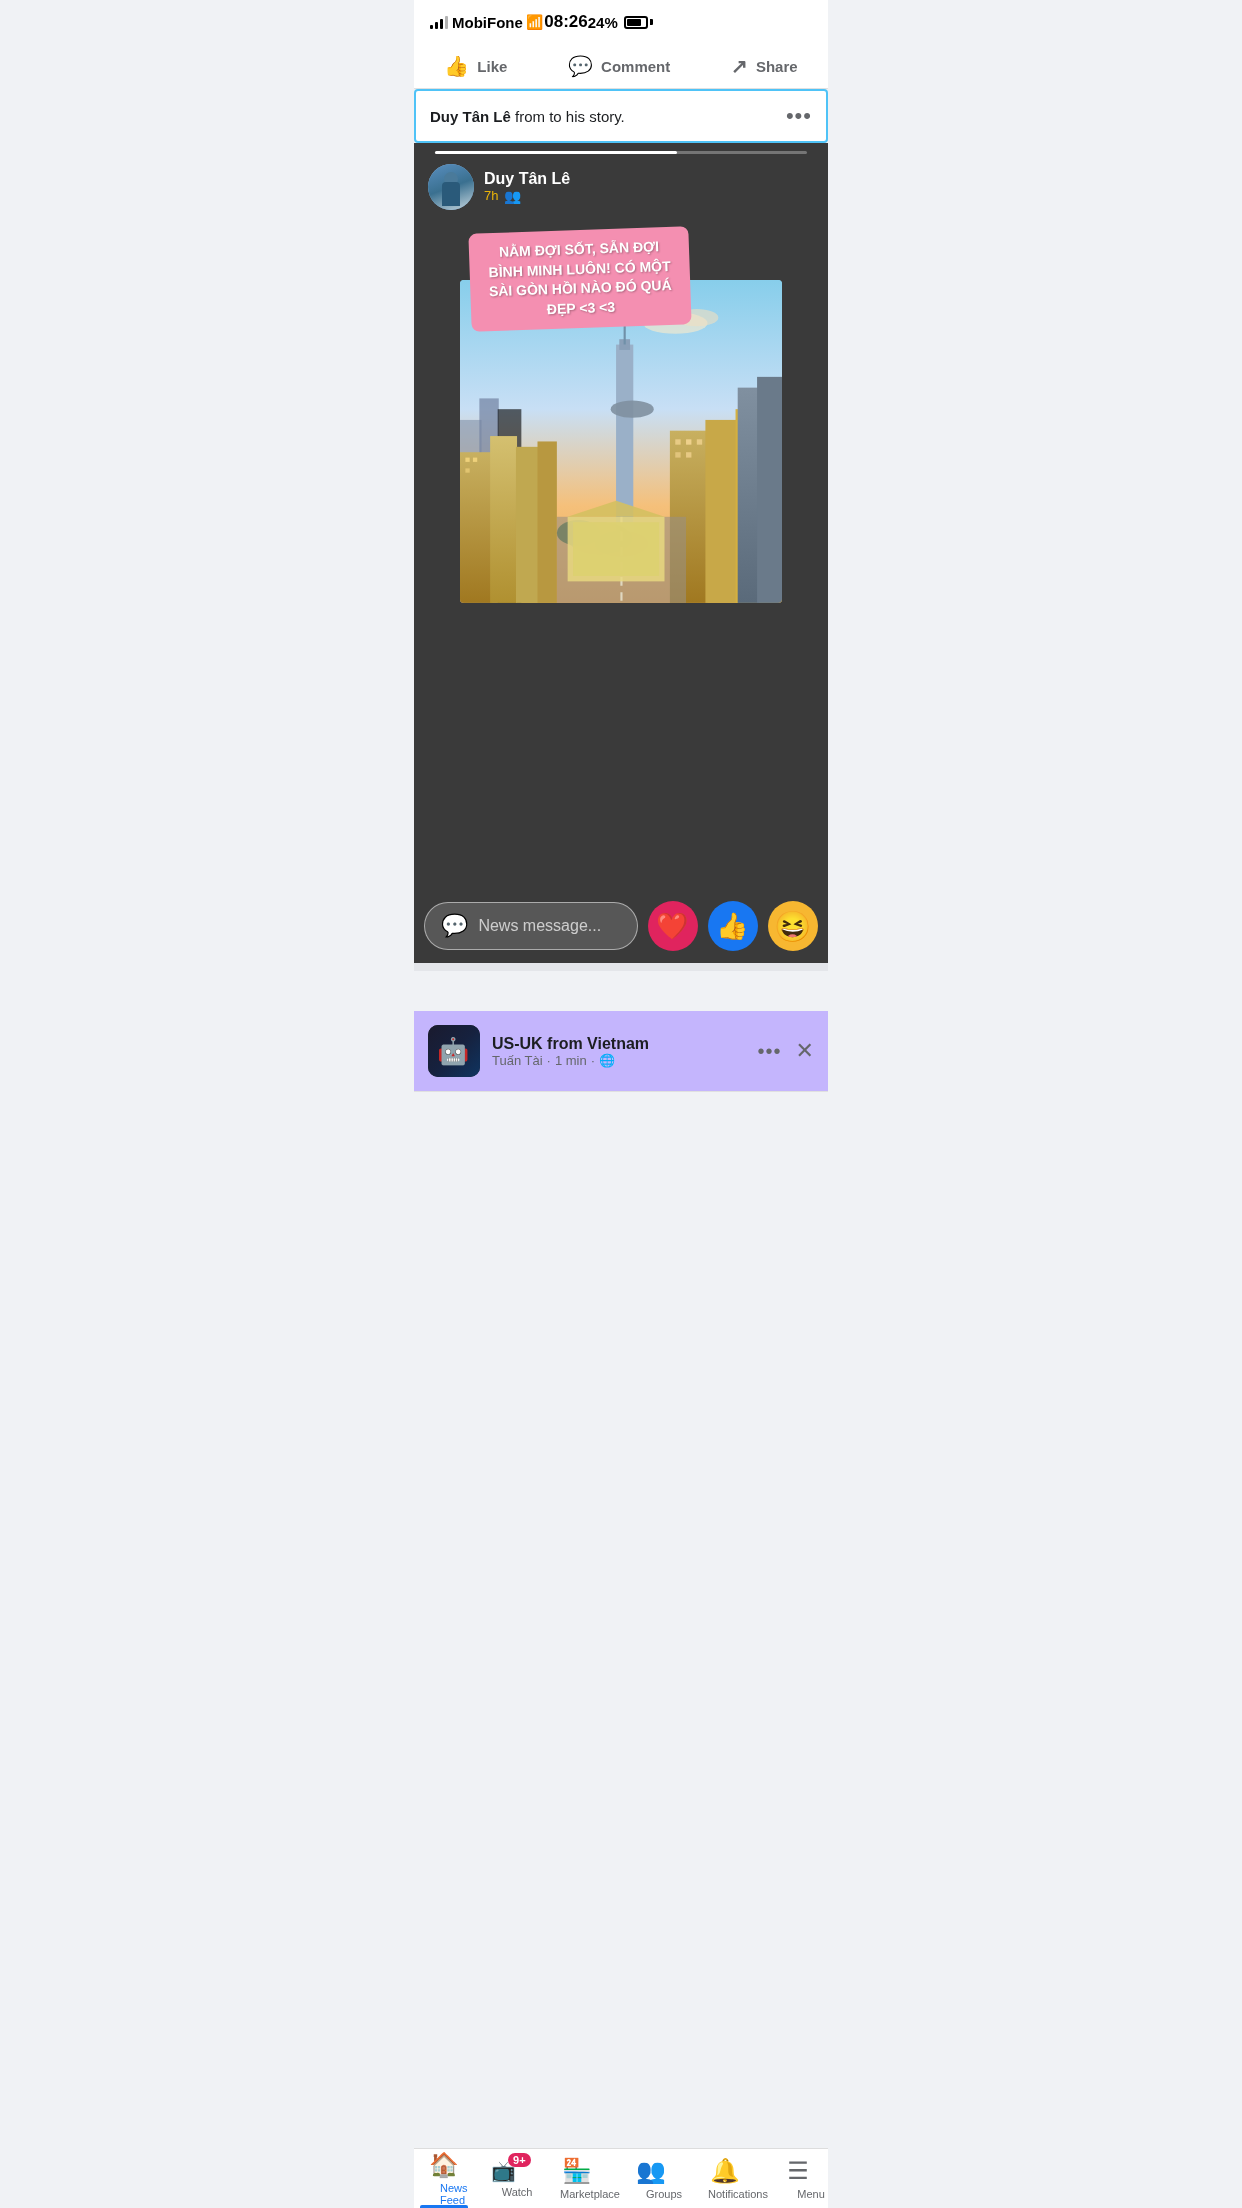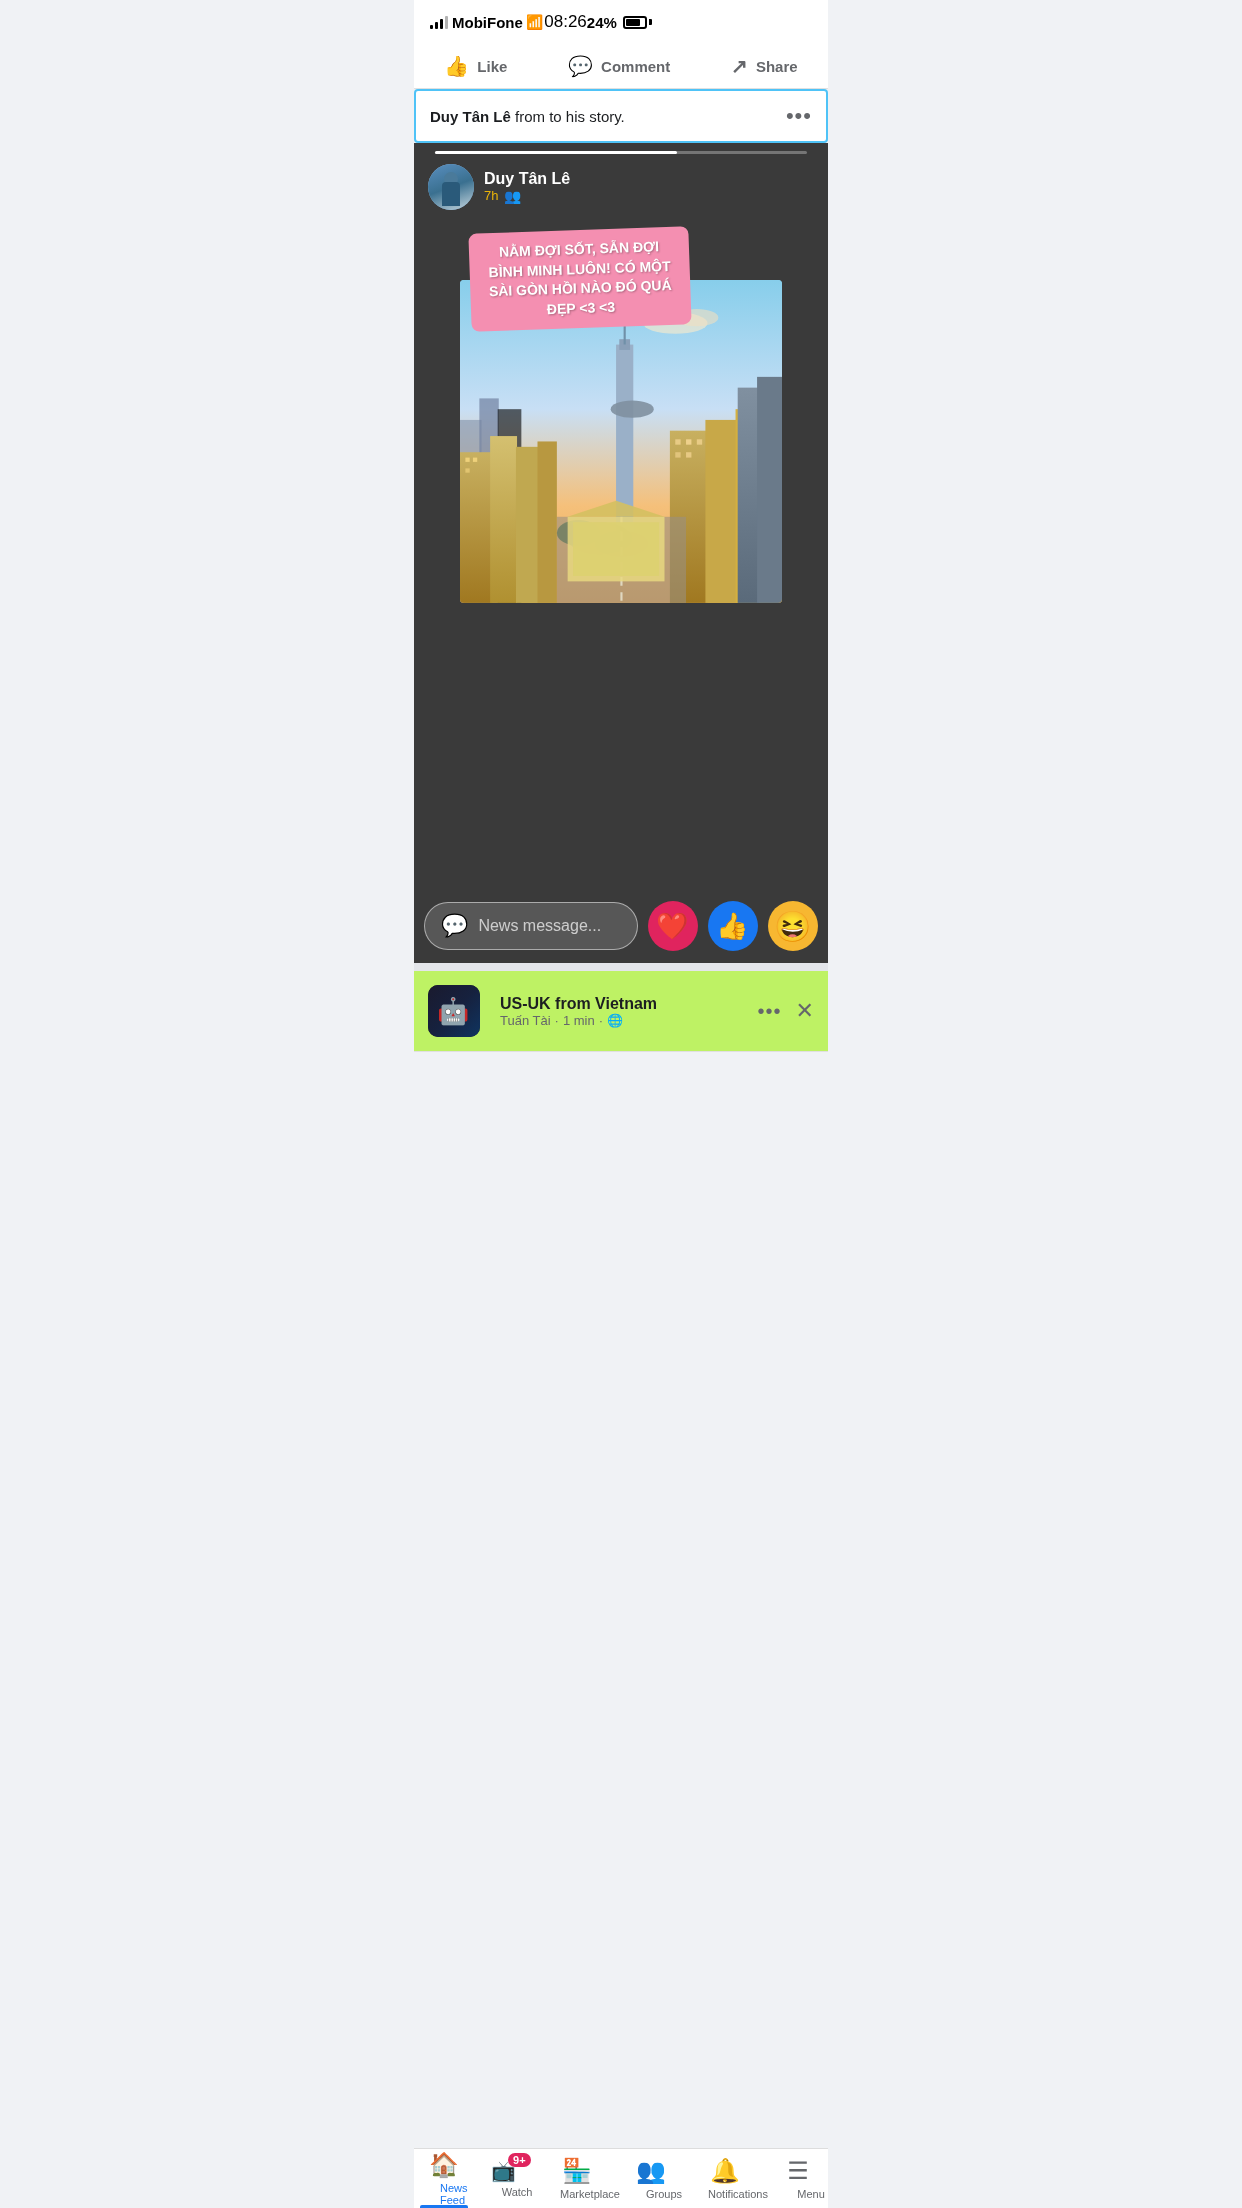--- a/index.html
+++ b/index.html
@@ -18,21 +18,21 @@
       background: #fff;
       display: flex;
       justify-content: flex-start;
       align-items: center;
       padding: 4px 16px;
       height: 44px;
       font-size: 15px;
       font-weight: 600;
     }
     .status-left { display: flex; align-items: center; gap: 4px; }
-    .status-center { font-size: 17px; font-weight: 400; }
+    .status-center { font-size: 17px; font-weight: 700; }
     .status-right { display: flex; align-items: center; gap: 6px; font-size: 15px; font-weight: 600; }
     .signal-bars { display: flex; align-items: flex-end; gap: 2px; height: 14px; }
     .signal-bars span {
       background: #000;
       width: 3px;
       border-radius: 1px;
     }
     .signal-bars span:nth-child(1) { height: 4px; }
     .signal-bars span:nth-child(2) { height: 7px; }
     .signal-bars span:nth-child(3) { height: 10px; }
@@ -231,26 +231,27 @@
     .reaction-haha { background: #f7b731; font-size: 30px; }
 
     
     .section-separator {
       height: 8px;
       background: #e4e6ea;
     }
 
     
     .post-preview {
-      background: #bef264;
+      background: #c4b5fd;
       display: flex;
       align-items: center;
       padding: 14px 14px;
-      gap: 20px;
+      gap: 12px;
       border-bottom: 1px solid #e0e0e0;
+      margin-top: 40px;
     }
     .post-avatar {
       width: 52px; height: 52px;
       border-radius: 10px;
       background: #222;
       overflow: hidden;
       flex-shrink: 0;
       position: relative;
     }
     .post-avatar-inner {

